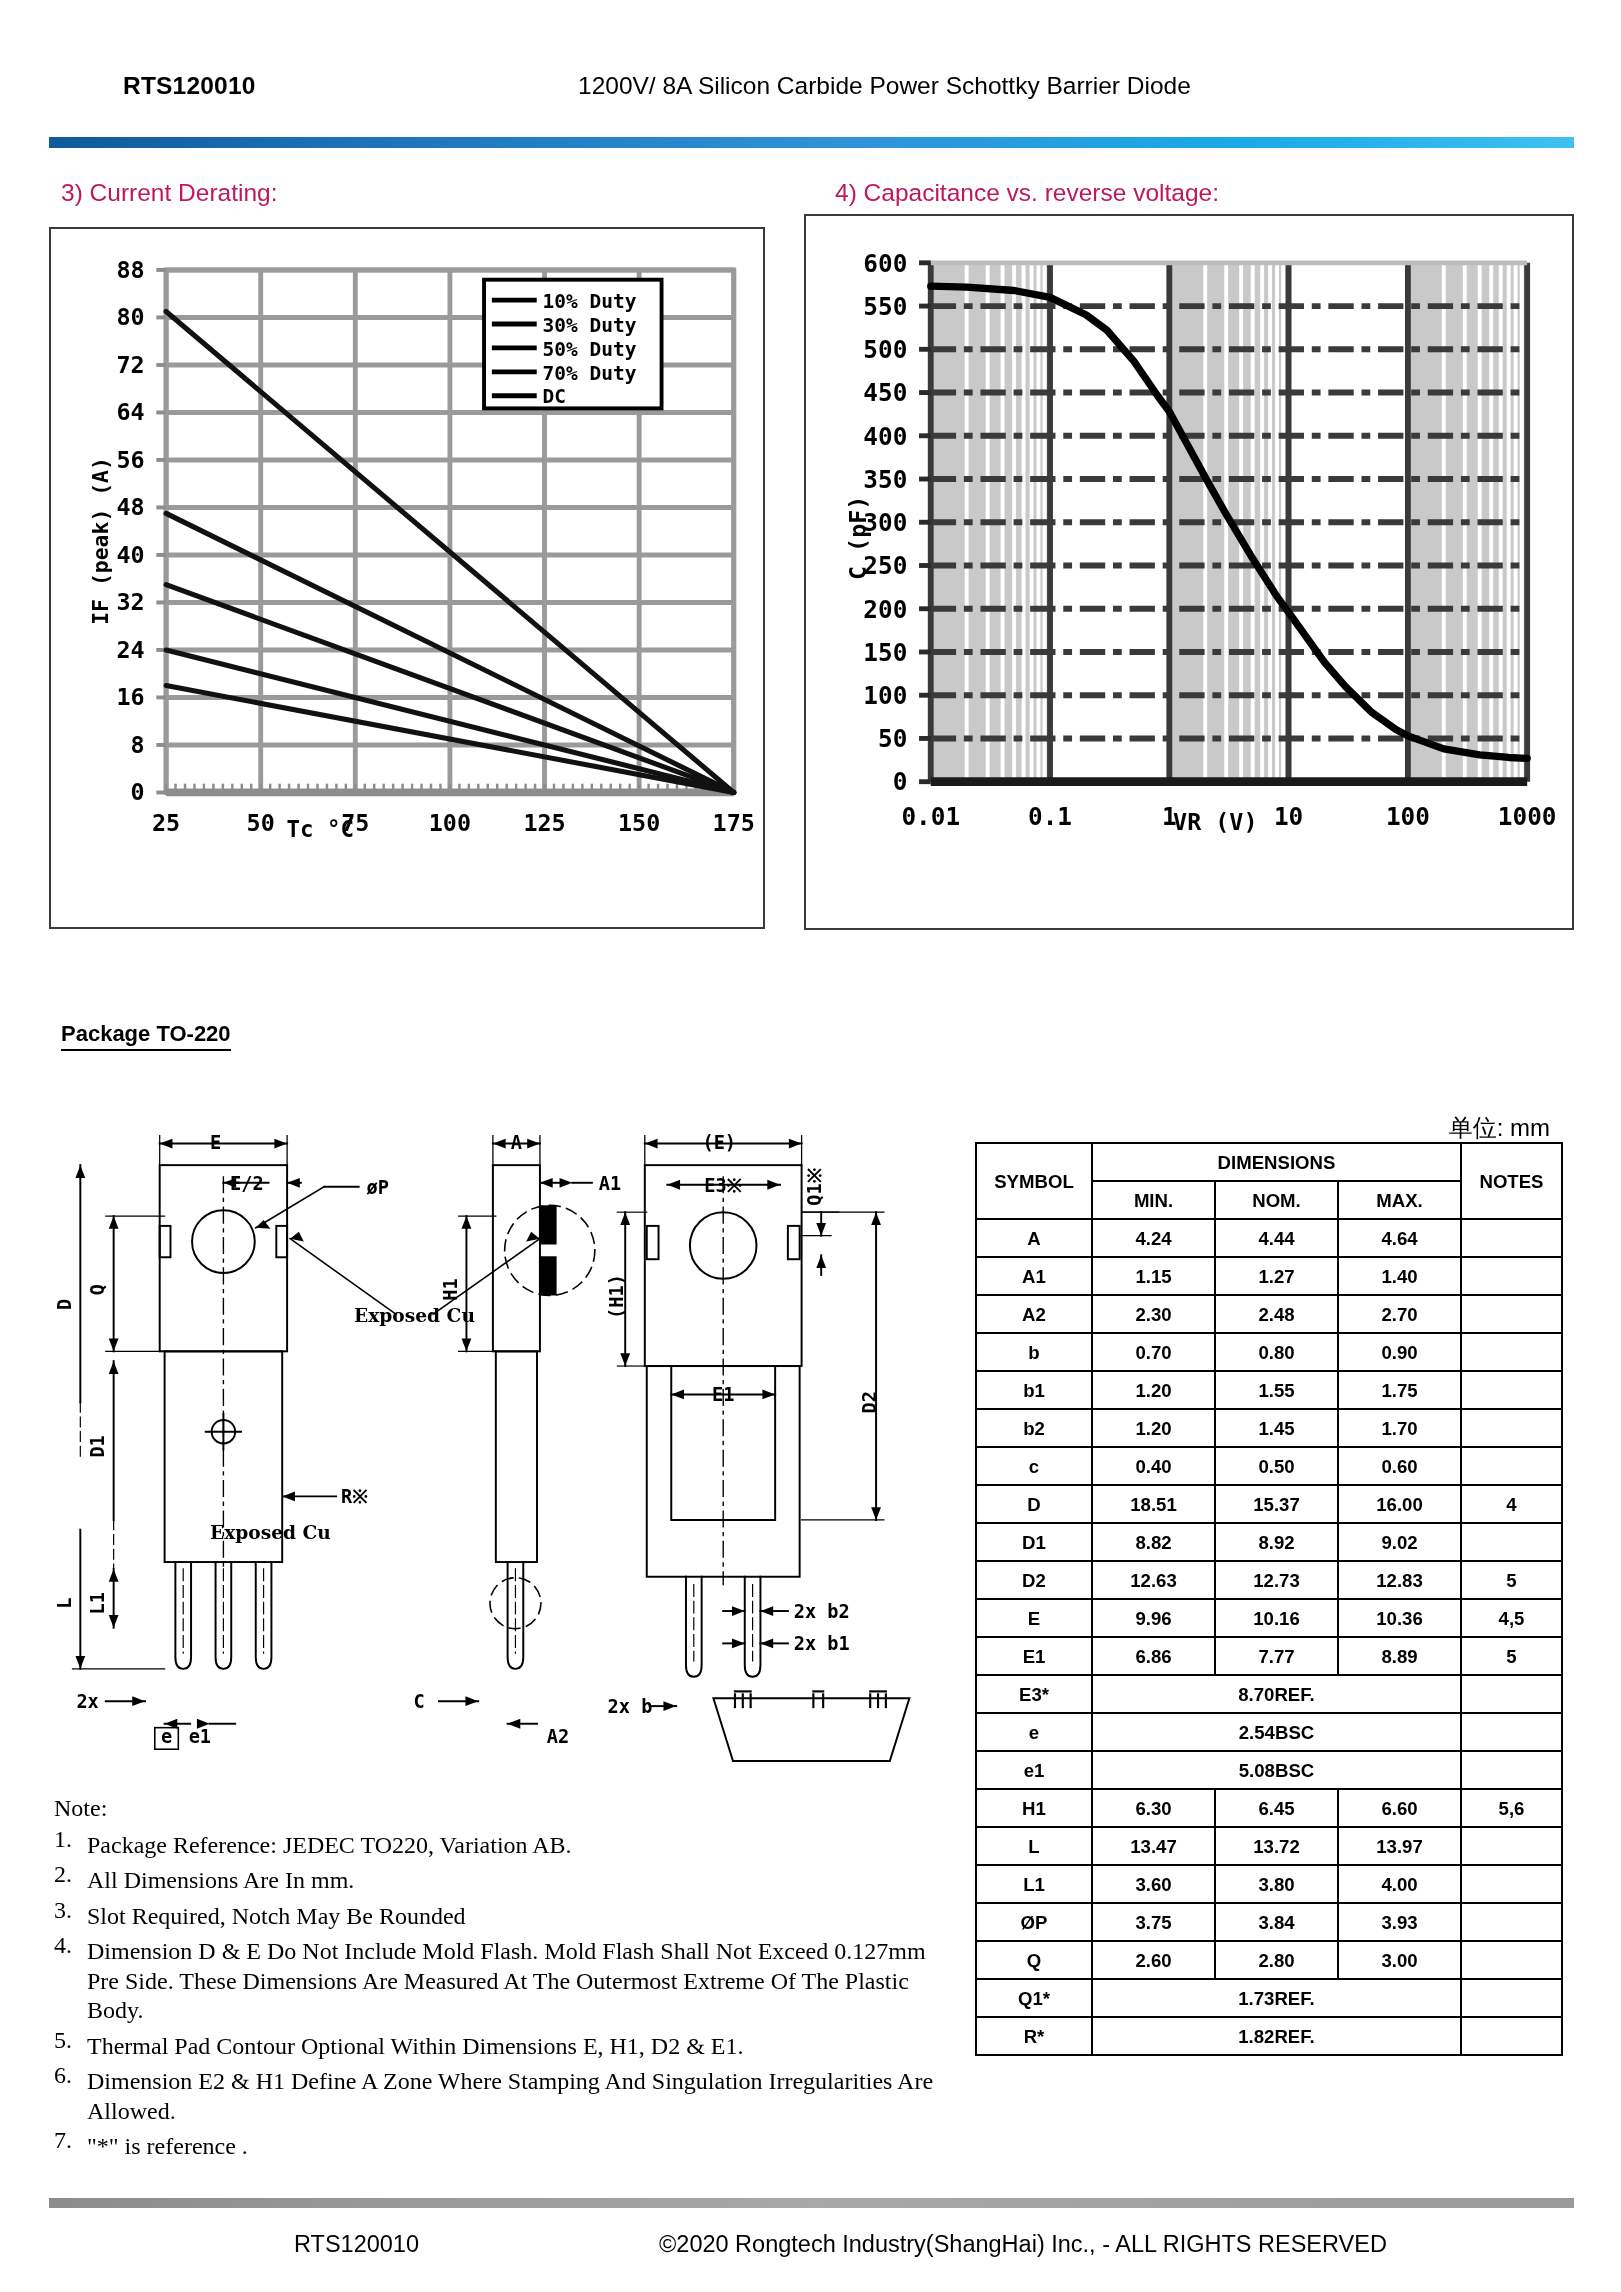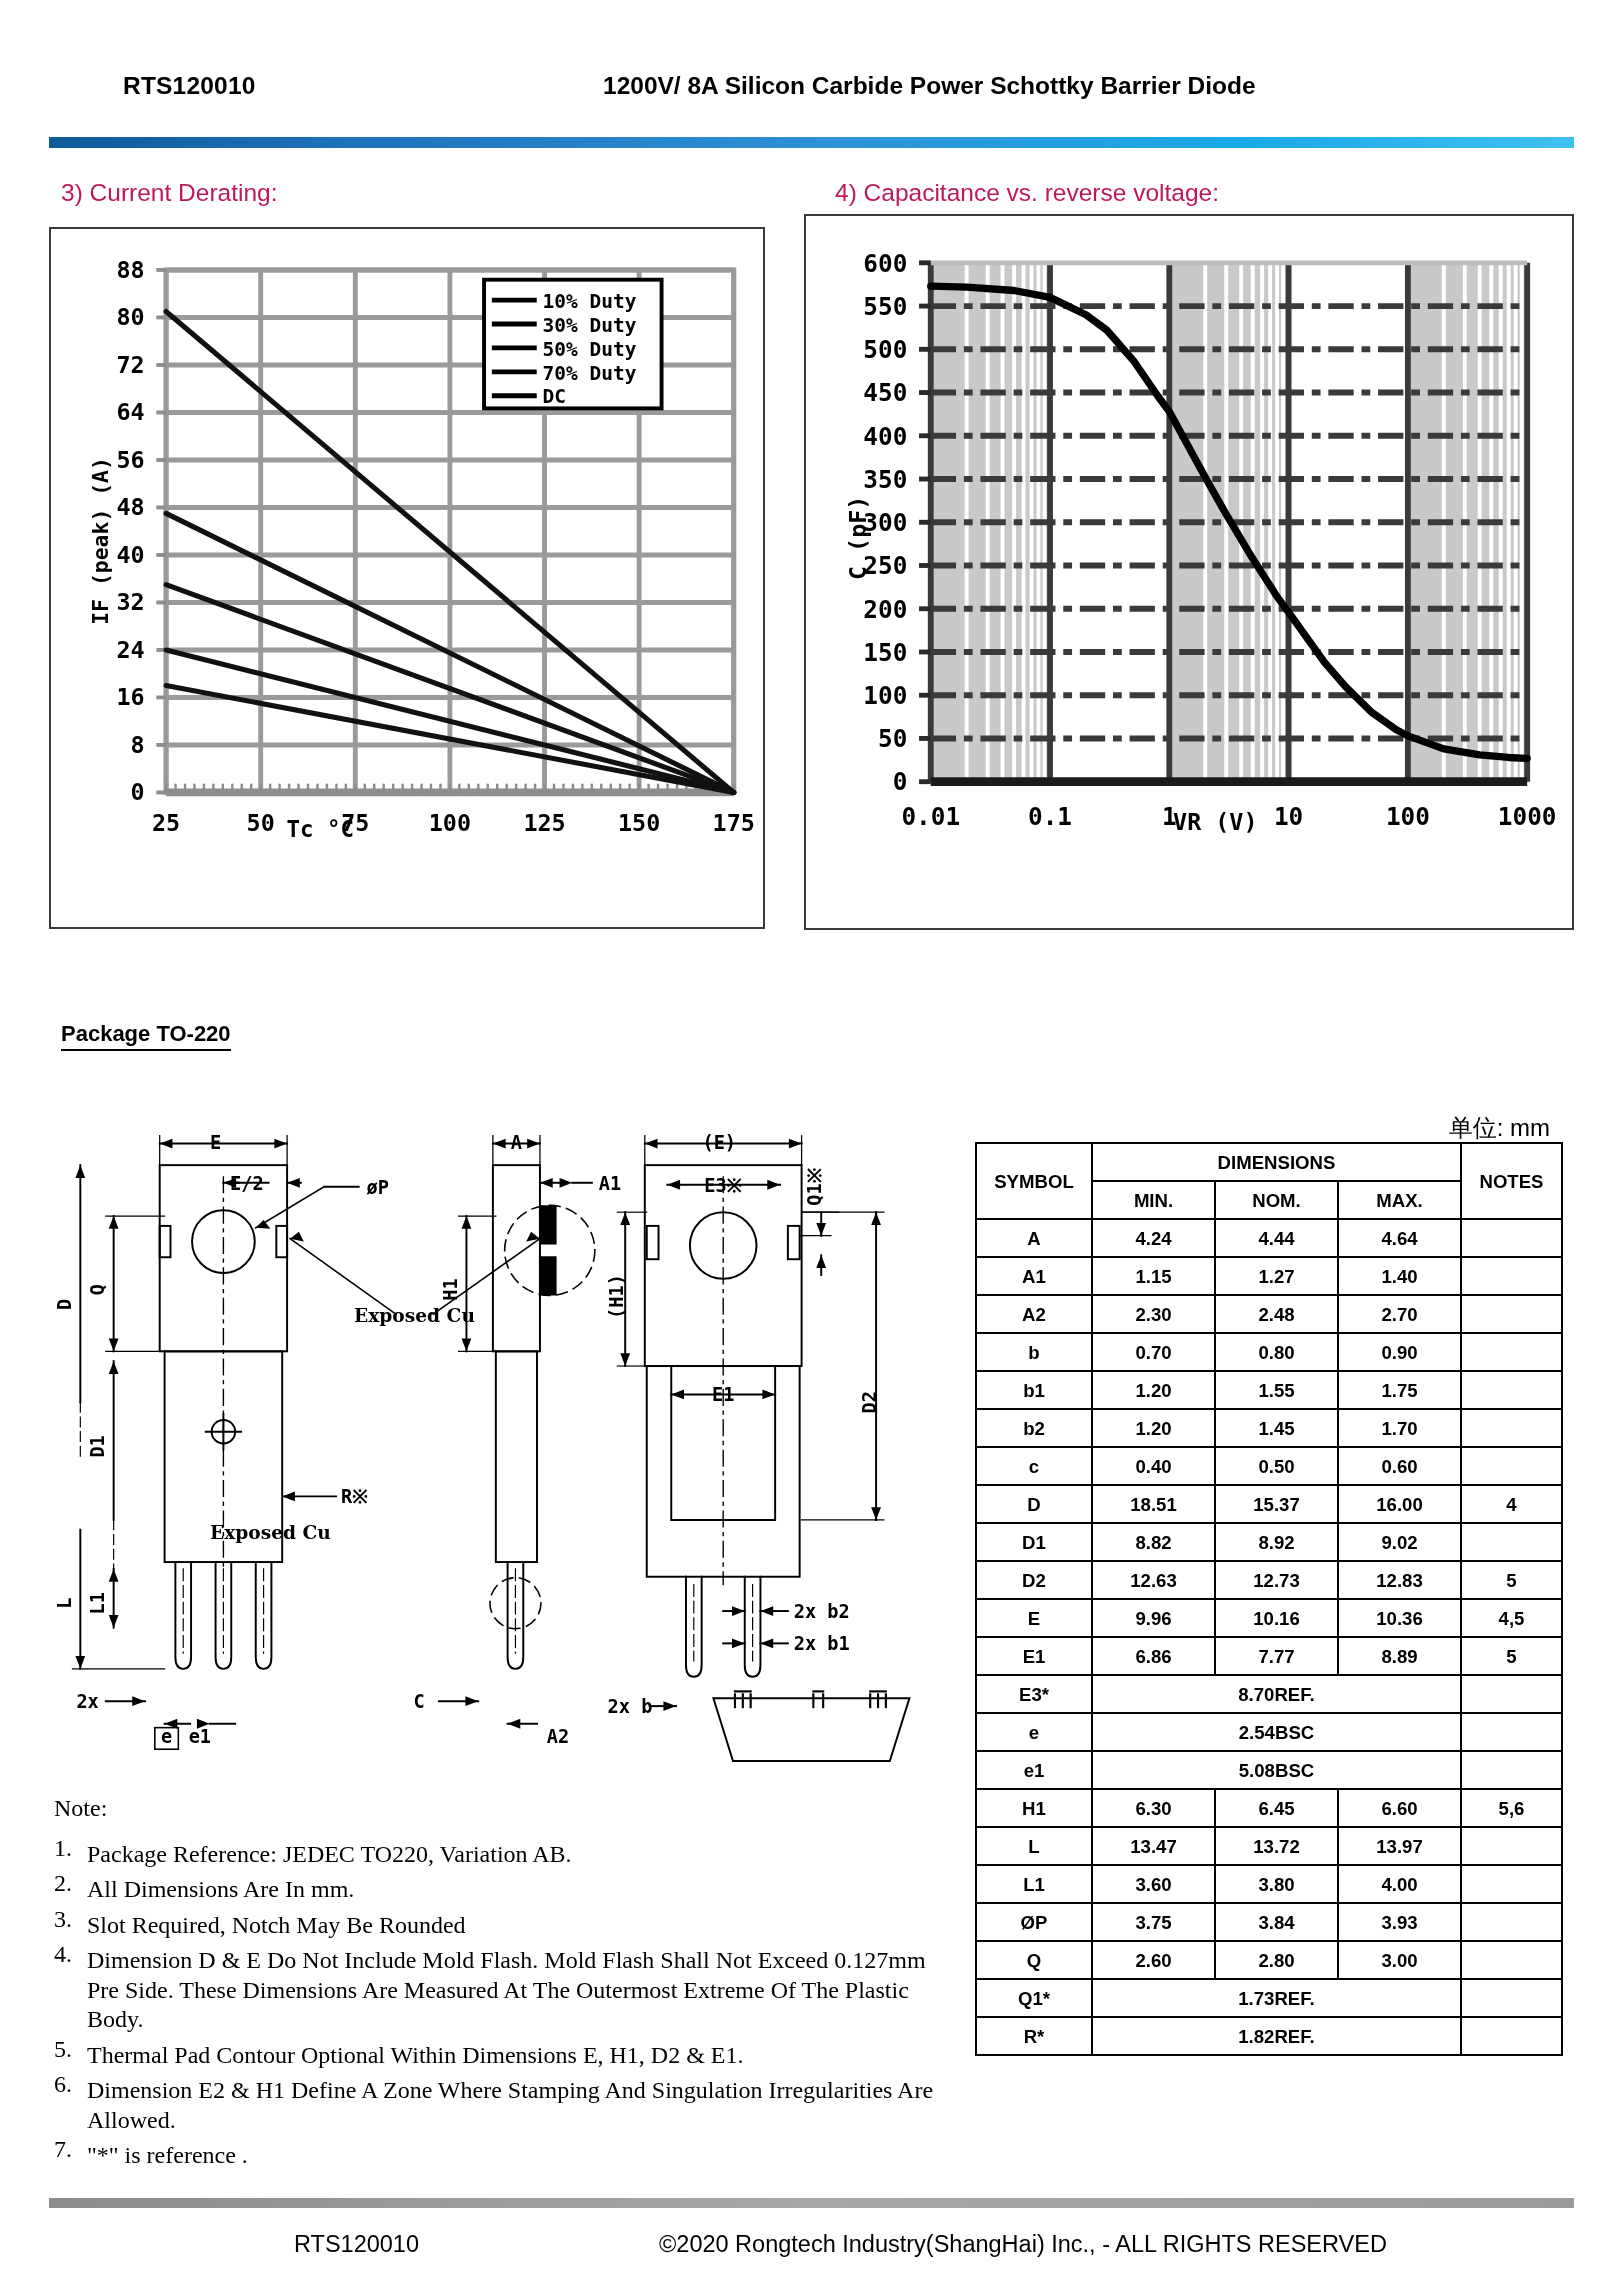--- a/index.html
+++ b/index.html
@@ -20,21 +20,21 @@
     top: 0; left: 0; width: 1621px; height: 145px;
   }
   .hdr-partno {
     position: absolute; left: 123px; top: 86px;
     transform: translateY(-50%);
     font-size: 24.5px; font-weight: bold; letter-spacing: 0.2px;
   }
   .hdr-title {
     position: absolute; left: 578px; top: 86px;
     transform: translateY(-50%);
-    font-size: 24.5px; font-weight: bold; margin-left: 25px;
+    font-size: 24.5px; font-weight: normal;
   }
   .hdr-rule {
     position: absolute; left: 49px; top: 137px;
     width: 1525px; height: 10.8px;
     background: linear-gradient(to right, #0f5a99 0%, #1c70b8 18%, #2f93d6 52%, #1aa9e8 78%, #3fc0f0 100%);
   }
 
   
   .cap {
     position: absolute;
@@ -74,21 +74,21 @@
   }
 
   
   #notes-block {
     position: absolute; left: 54px; top: 1794px;
     width: 882px;
     font-family: "Liberation Serif", serif;
     font-size: 24px;
     line-height: 1.23;
   }
-  #notes-block .note-head { margin-bottom: 10px; }
+  #notes-block .note-head { margin-bottom: 1px; }
   .note-row { display: flex; align-items: flex-start; }
   .note-num { width: 33px; flex: 0 0 33px; }
   .note-txt { flex: 1; margin-top: 6px; }
 
   
   #dim-table-wrap {
     position: absolute; left: 975px; top: 1142px;
     width: 588px;
   }
   table.dimtable {

